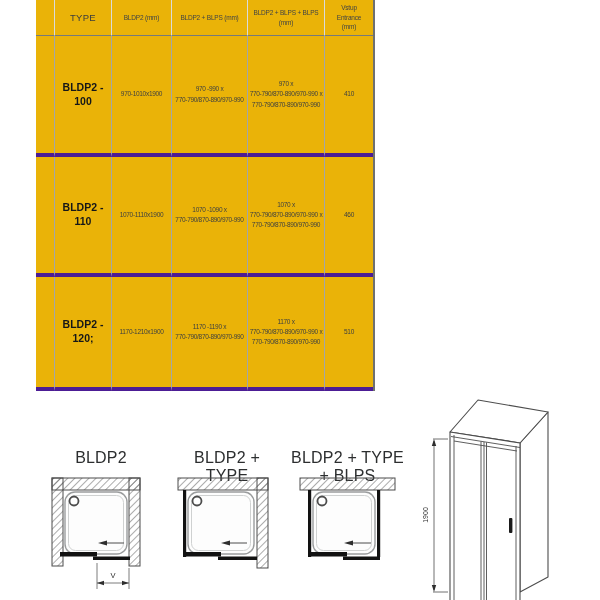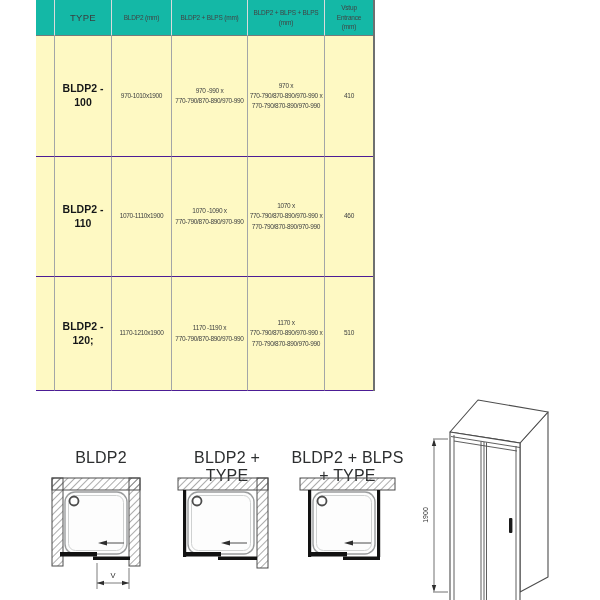--- a/index.html
+++ b/index.html
@@ -14,27 +14,27 @@
     position:absolute;left:36px;top:0;
     display:grid;
     grid-template-columns:19px 57px 60px 76px 77px 48px;
     grid-template-rows:36px 121px 120px 114px;
     border-right:2px solid #6e7070;
   }
   .cell{
     display:flex;align-items:center;justify-content:center;
     box-sizing:border-box;
     border-right:1px solid #a3a6a7;
-    border-bottom:1px solid #4c1d95;
-    background:#fef9c3;
+    border-bottom:4px solid #4c1d95;
+    background:#eab308;
     overflow:hidden;
   }
   .cell.last-col{border-right:none;}
   .cell.hdr{
-    background:#14b8a6;
+    background:#eab308;
     border-right:1px solid #d9dbdb;
     border-bottom:1px solid #767a7b;
   }
   .cell.hdr.last-col{border-right:none;}
   .cell span{white-space:pre-line;text-align:center;display:block;width:100%;}
   .hdr-type{font-size:9.5px;color:#3a3d3e;letter-spacing:.3px;}
   .hdr-small{font-size:6.5px;color:#414445;letter-spacing:-0.2px;line-height:1.5;}
   .cell-type{font-size:10.5px;font-weight:bold;color:#151718;line-height:1.3;padding:0 3px;}
   .cell-data{font-size:6.5px;color:#3c3f40;letter-spacing:-0.3px;line-height:1.55;}
   
@@ -133,21 +133,21 @@
 770-790/870-890/970-990 x
 770-790/870-890/970-990</span>
     </div>
   <div class="cell cell-data last-col">
       <span>510</span>
     </div>
 </div>
 
 <div class="diag-label" id="lbl-d1">BLDP2</div>
 <div class="diag-label" id="lbl-d2">BLDP2 + TYPE</div>
-<div class="diag-label" id="lbl-d3">BLDP2 + BLPS + TYPE</div>
+<div class="diag-label" id="lbl-d3">BLDP2 + TYPE + BLPS</div>
 
 <svg class="diag-svg" id="svg-d1" width="108" height="124" viewBox="0 0 108 124">
   <defs>
     <pattern id="h1" width="5" height="5" patternTransform="rotate(45)" patternUnits="userSpaceOnUse">
       <line x1="0" y1="0" x2="0" y2="5" stroke="#5a5a5a" stroke-width="1"></line>
     </pattern>
   </defs>
   <g stroke="#4d4d4d" stroke-width="1" fill="url(#h1)">
     <rect x="4" y="2" width="88" height="12"></rect>
     <rect x="4" y="2" width="11" height="88"></rect>

